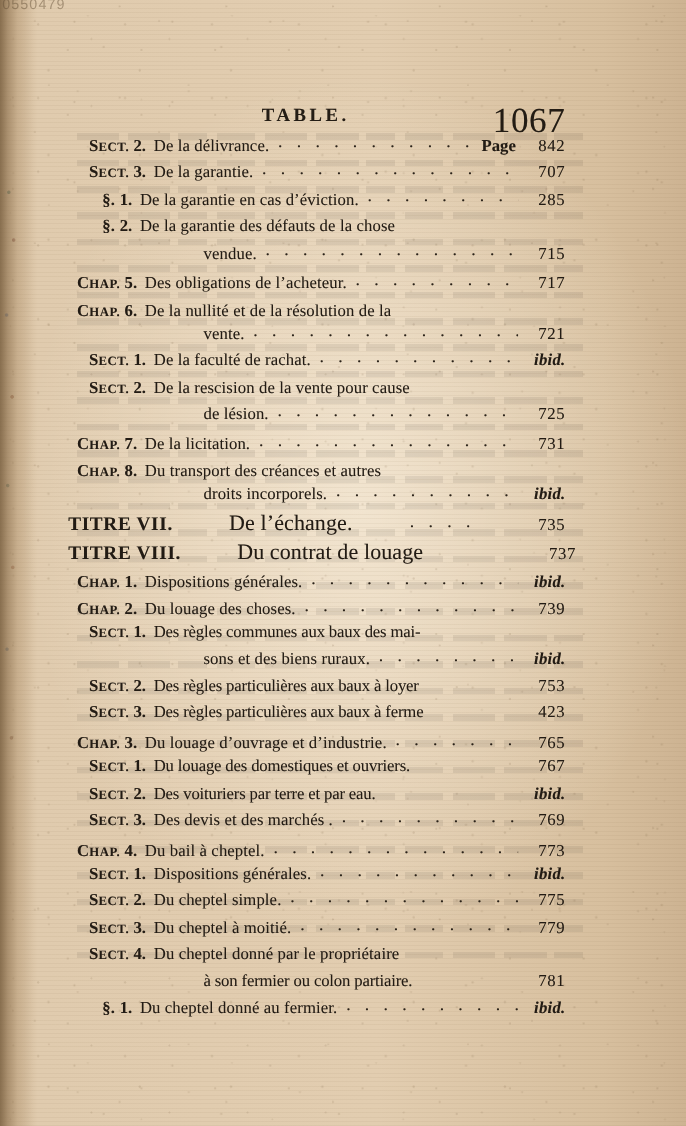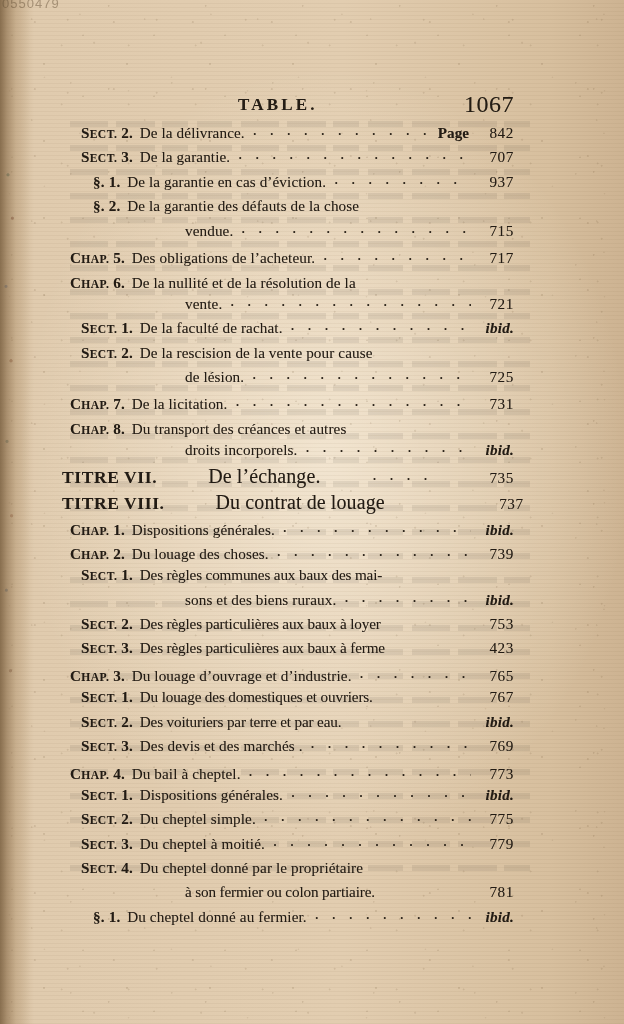--- a/index.html
+++ b/index.html
@@ -142,21 +142,21 @@
     top: 2px;
     font-weight: bold;
     font-size: 17px;
     letter-spacing: 3.2px;
     color: #241d15;
   }
   .running-head .rh-folio {
     position: absolute;
     right: 0;
     top: -2px;
-    font-size: 24px;
+    font-size: 32px;
     letter-spacing: .5px;
     color: #231c14;
   }
 
   .toc {
     position: absolute;
     left: 62px;
     top: 124px;
     width: 452px;
   }
@@ -280,21 +280,21 @@
           <span class="num">3.</span>
           <span class="txt desc">De la garantie.</span>
           <span class="leader"></span>
           <span class="pg">707</span>
         </div>
         <div class="row lv-par">
           <span class="lbl">§.</span>
           <span class="num">1.</span>
           <span class="txt desc">De la garantie en cas d’éviction.</span>
           <span class="leader"></span>
-          <span class="pg">937</span>
+          <span class="pg">285</span>
         </div>
         <div class="row lv-par">
           <span class="lbl">§.</span>
           <span class="num">2.</span>
           <span class="txt desc">De la garantie des défauts de la chose</span>
           <span class="leader none" style="visibility: hidden;"></span>
           <span class="pg"></span>
         </div>
         <div class="row lv-cont cont">
           <span class="txt desc">vendue.</span>

